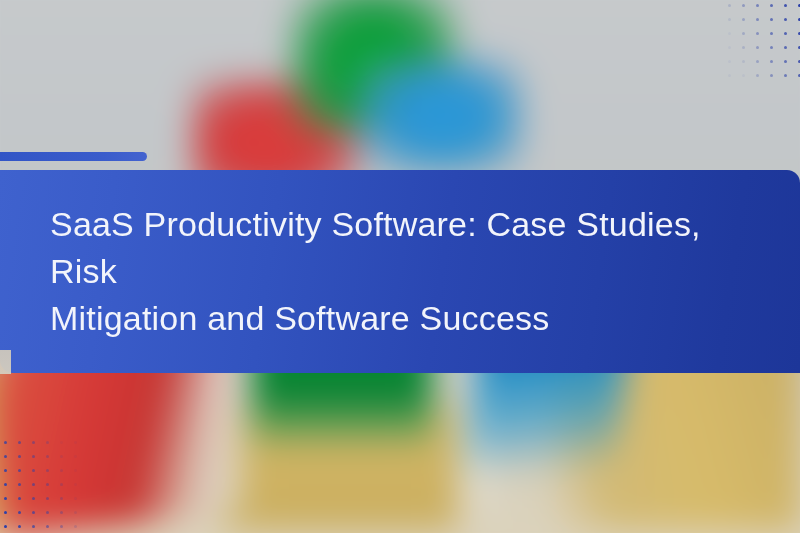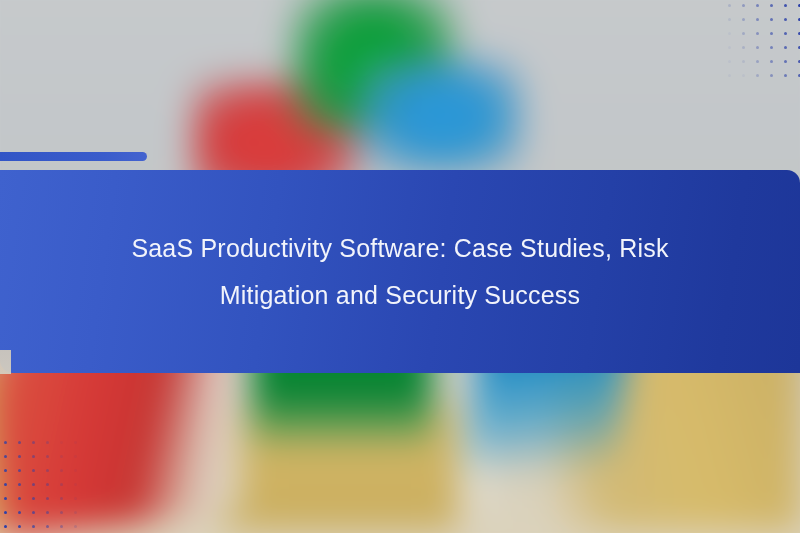--- a/index.html
+++ b/index.html
@@ -206,24 +206,23 @@
   }
   .panel-notch::before {
     content: "";
     position: absolute;
     inset: 0;
     background: linear-gradient(180deg, rgba(206,200,188,0.95), rgba(212,205,190,0.95));
   }
 
   .title-text {
     width: 700px;
-    text-align: center;
     color: #f2f4fb;
     font-family: "Liberation Sans", sans-serif;
-    font-size: 25px;
+    font-size: 34px;
     font-weight: 400;
     line-height: 47px;
     letter-spacing: 0.2px;
     text-rendering: optimizeLegibility;
   }
 </style>
 </head>
 <body>
 
 <div id="stage">
@@ -324,19 +323,19 @@
       <span class="dot" style="left: 46px; top: 88px; opacity: 0.51; background: rgb(42, 63, 168);"></span>
       <span class="dot" style="left: 60px; top: 88px; opacity: 0.34; background: rgb(42, 63, 168);"></span>
       <span class="dot" style="left: 74px; top: 88px; opacity: 0.17; background: rgb(42, 63, 168);"></span>
     </div>
 
   <div class="accent-bar"></div>
 
   <div class="title-panel">
     <h1 class="title-text">
       <span>SaaS Productivity Software: Case Studies, Risk</span><br>
-      <span>Mitigation and Security Success</span>
+      <span>Mitigation and Software Success</span>
     </h1>
   </div>
 
   <div class="panel-notch"></div>
 
 </div>
 
 </body></html>

